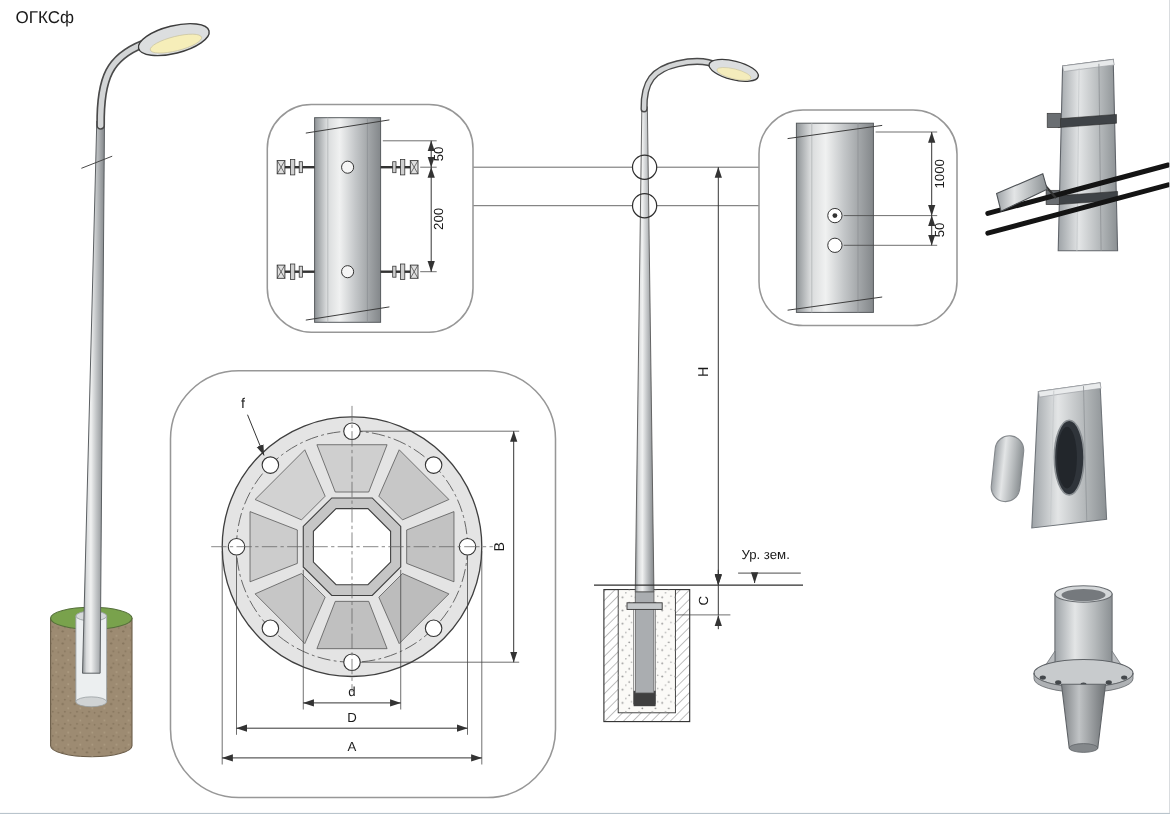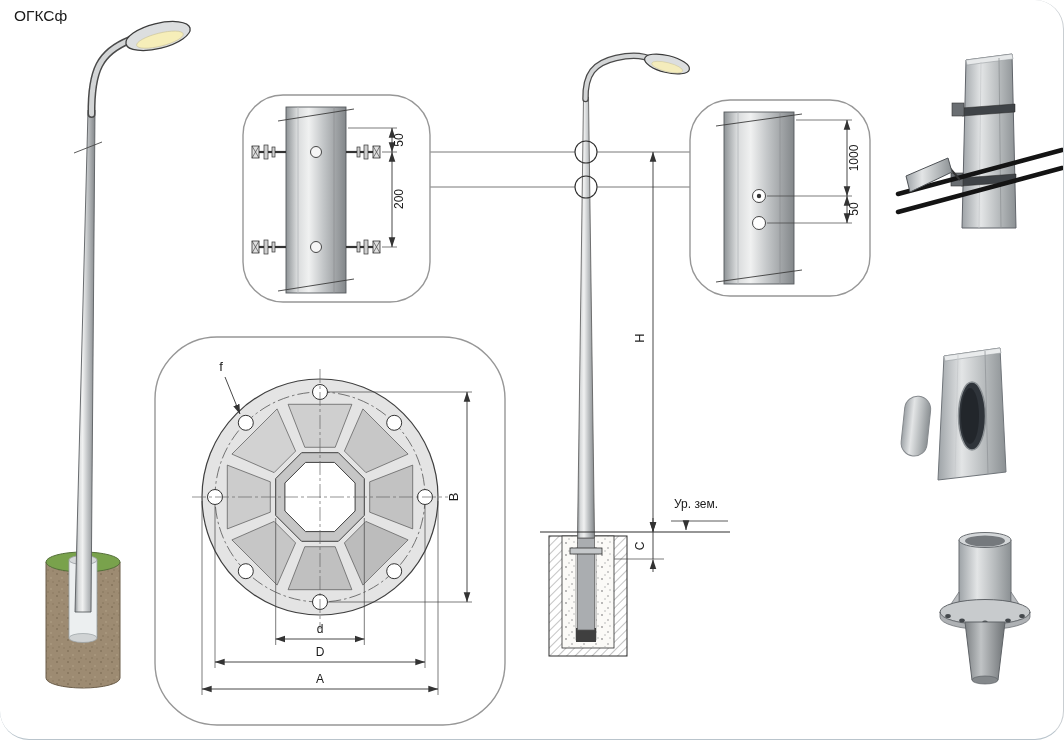--- a/index.html
+++ b/index.html
@@ -1,21 +1,20 @@
 <!DOCTYPE html>
 <html><head>
 <meta charset="utf-8">
 <style>
   html,body{margin:0;padding:0;background:#ffffff;}
   .canvas{
     position:relative;width:1064px;height:740px;background:#ffffff;
     font-family:"Liberation Sans", sans-serif;overflow:hidden;
     border-right:1px solid #c9ced2;border-bottom:1px solid #b9c4cc;
     box-sizing:border-box;
-    border-radius:29px;
   }
   svg{display:block;}
   text{font-family:"Liberation Sans", sans-serif;fill:#1a1a1a;}
   .dim{stroke:#333;stroke-width:0.9;fill:none;}
   .ext{stroke:#444;stroke-width:0.7;fill:none;}
   .cl{stroke:#666;stroke-width:0.7;fill:none;stroke-dasharray:14 3 3 3;}
   .dbox{fill:#fff;stroke:#979797;stroke-width:1.4;}
   .thin{stroke:#3c3c3c;stroke-width:0.9;fill:none;}
   .dimtext{font-size:12px;}
   .dimtext-l{font-size:13px;}

